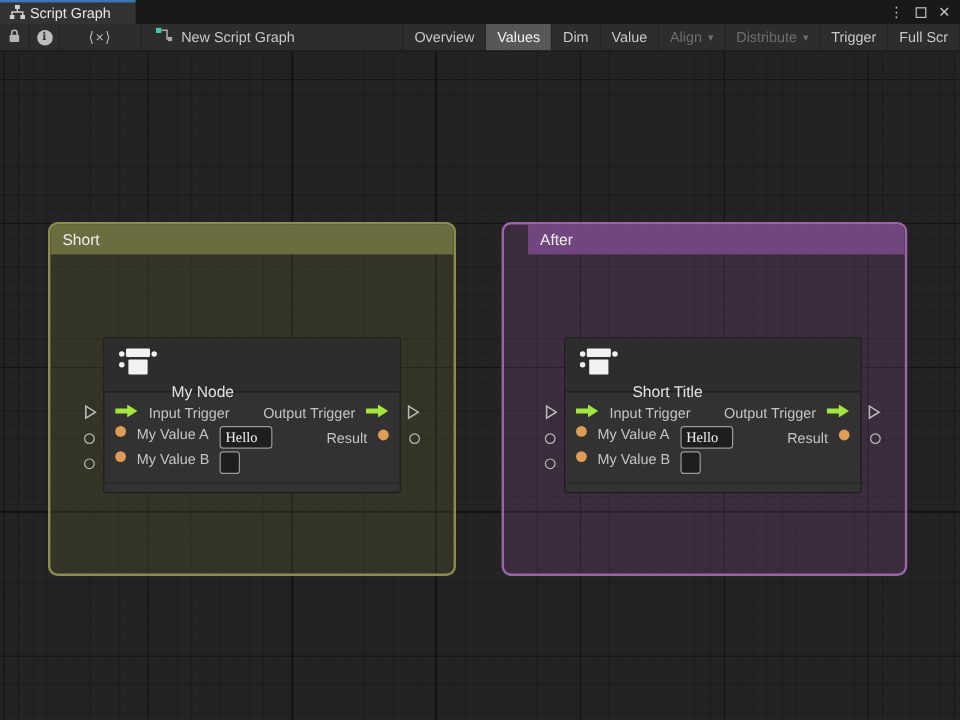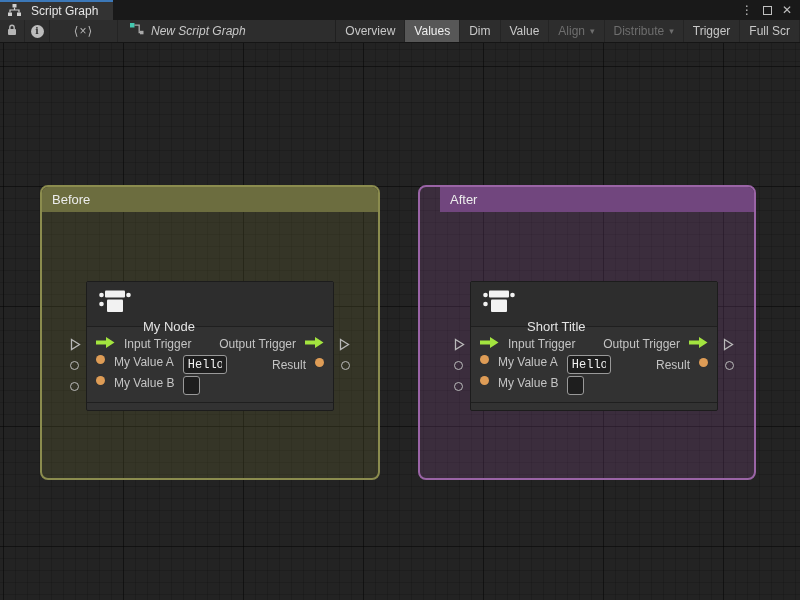--- a/index.html
+++ b/index.html
@@ -11,35 +11,35 @@
     --group-after-header:#71467e; --group-after-border:#9a64a6; --group-after-body:rgba(153,87,166,0.20);
     --field-bg:#1e1e1e; --field-border:#999999;
   }
   *{margin:0;padding:0;box-sizing:border-box;}
   html,body{width:800px;height:600px;overflow:hidden;}
   body{font-family:"Liberation Sans","DejaVu Sans",sans-serif;background:#1b1b1b;color:var(--text);}
   .app{position:relative;width:800px;height:600px;overflow:hidden;}
 
   
   .tabbar{position:absolute;left:0;top:0;width:800px;height:20px;background:var(--tabbar-bg);display:flex;align-items:stretch;}
-  .tab{width:113px;background:var(--tab-bg);border-top:2px solid var(--accent-blue);display:flex;align-items:center;gap:10px;padding:0 8px;color:var(--bright-text);font-size:12px;}
+  .tab{width:113px;background:var(--tab-bg);border-top:2px solid var(--accent-blue);display:flex;align-items:center;gap:4px;padding:0 8px;color:var(--bright-text);font-size:12px;}
   .tabbar-spacer{flex:1;}
   .win-controls{display:flex;align-items:center;gap:10px;padding-right:8px;color:#c0c0c0;}
   .kebab{font-size:12px;line-height:1;}
   .maxbox{width:9px;height:9px;border:1.5px solid #c0c0c0;display:inline-block;}
   .closex{font-size:12px;line-height:1;}
 
   
   .toolbar{position:absolute;left:0;top:20px;width:800px;height:23px;background:var(--toolbar-bg);border-bottom:1px solid #151515;display:flex;align-items:stretch;font-size:12px;overflow:hidden;white-space:nowrap;}
   .tb-btn{display:flex;align-items:center;justify-content:center;padding:0 9px;border-right:1px solid #242424;color:var(--text);}
   .tb-btn.icon-btn{width:25px;padding:0;}
   .tb-btn.code-btn{width:68px;color:#b5b5b5;letter-spacing:1px;}
   .tb-btn.active{background:var(--active-button-bg);color:#f0f0f0;}
   .tb-btn.disabled{color:var(--disabled-text);}
-  .tb-group{display:flex;align-items:center;gap:7px;padding:0 12px;font-style:italic;}
+  .tb-group{display:flex;align-items:center;gap:7px;padding:0 12px;}
   .tb-sep{width:1px;background:#202020;}
   .zoom-track{position:relative;width:76px;height:2px;background:#6f6f6f;border-radius:1px;}
   .zoom-knob{position:absolute;right:-2px;top:-4px;width:10px;height:10px;border-radius:50%;background:#9e9e9e;}
   .caret{font-size:9px;margin-left:5px;}
   .info-circle{width:13px;height:13px;border-radius:50%;background:#bdbdbd;color:#2d2d2d;font-weight:bold;font-size:9px;display:flex;align-items:center;justify-content:center;font-family:"DejaVu Serif",serif;}
   .tb-right{display:flex;align-items:stretch;margin-left:auto;}
 
   
   .canvas{position:absolute;left:0;top:43px;width:800px;height:557px;background-color:var(--canvas-bg);
     background-image:
@@ -58,21 +58,21 @@
   .group.after .group-header{background:var(--group-after-header);margin-left:20px;}
 
   
   .node{position:absolute;top:238px;width:248px;background:var(--node-body-bg);border:1px solid #1c1c1c;border-radius:2px;}
   .node-header{height:45px;background:var(--node-header-bg);border-bottom:1px solid var(--divider);display:flex;align-items:center;gap:12px;padding:0 12px;}
   .node-title{color:#e3e3e3;font-size:13px;margin-top:44px;}
   .node-body{padding:6px 0;}
   .prow{height:21px;display:flex;align-items:center;justify-content:space-between;padding:0 9px;font-size:12px;color:#c4c4c4;}
   .pside{display:flex;gap:9px;}
   .dot{width:9px;height:9px;border-radius:50%;background:var(--port-orange);flex:0 0 auto;}
-  .value-field{height:19px;background:var(--field-bg);border:1px solid var(--field-border);border-radius:3px;color:#f0f0f0;font-size:12px;padding:0 4px;font-family:Liberation Mono, monospace;}
+  .value-field{height:19px;background:var(--field-bg);border:1px solid var(--field-border);border-radius:3px;color:#f0f0f0;font-size:12px;padding:0 4px;font-family:Liberation Serif, serif;}
   .field-a{width:44px;}
   .field-b{width:17px;}
   .node-footer{height:8px;background:var(--node-body-bg);border-top:1px solid var(--divider);border-radius:0 0 2px 2px;}
   .node.n0{left:86px;}
   .node.n1{left:470px;}
   .ext{position:absolute;}
   .ext.circ{width:9px;height:9px;border:1.5px solid var(--port-outline);border-radius:50%;}
   .ext.l{left:-17px;} .ext.r{right:-17px;}
   .ext.row1{top:55px;} .ext.row2{top:79px;} .ext.row3{top:100px;}
 </style>
@@ -142,21 +142,21 @@
       </div>
       <div class="tb-btn">Trigger</div>
       <div class="tb-btn">Full Scr</div>
     </div>
   </div>
 
   <div class="canvas">
 
     <div class="group before">
       <div class="group-header">
-        <span>Before</span>
+        <span>Short</span>
       </div>
     </div>
 
     <div class="group after">
       <div class="group-header">
         <span>After</span>
       </div>
     </div>
 
     <div class="node n0">

